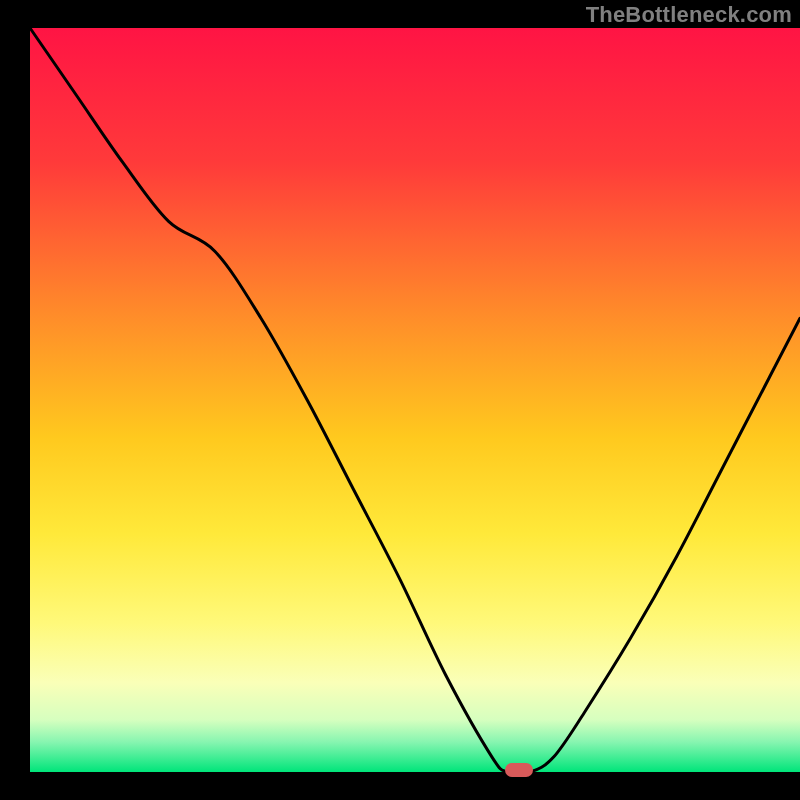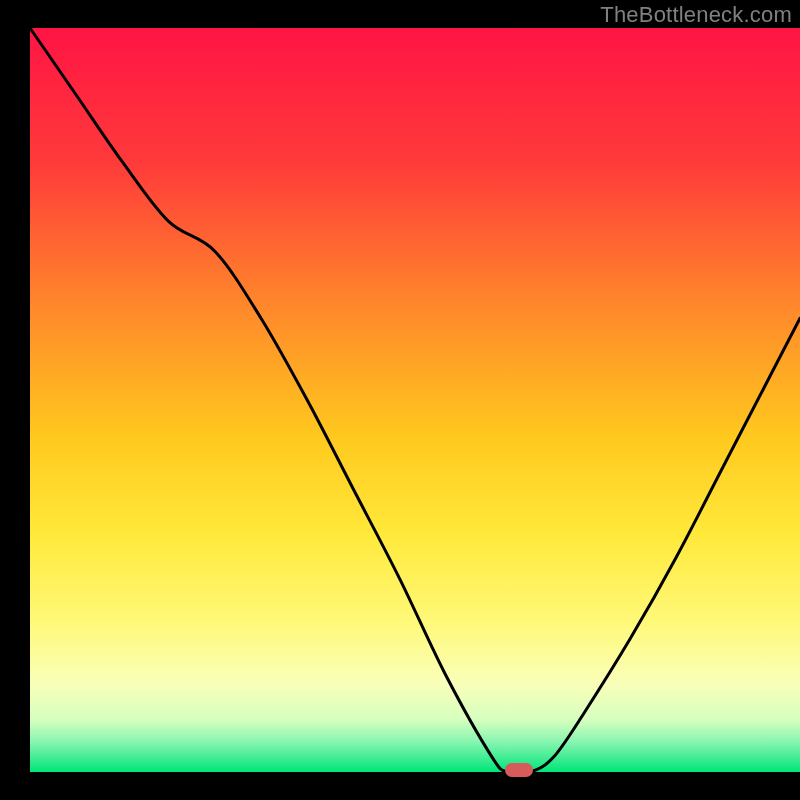--- a/index.html
+++ b/index.html
@@ -18,21 +18,21 @@
     width: 800px;
     height: 800px;
     background: #000;
   }
   .watermark {
     position: absolute;
     top: 2px;
     right: 8px;
     color: #808080;
     font-size: 22px;
-    font-weight: 400;
+    font-weight: 700;
     letter-spacing: 0.2px;
   }
   svg {
     position: absolute;
     left: 0;
     top: 0;
   }
 </style>
 </head>
 <body>

